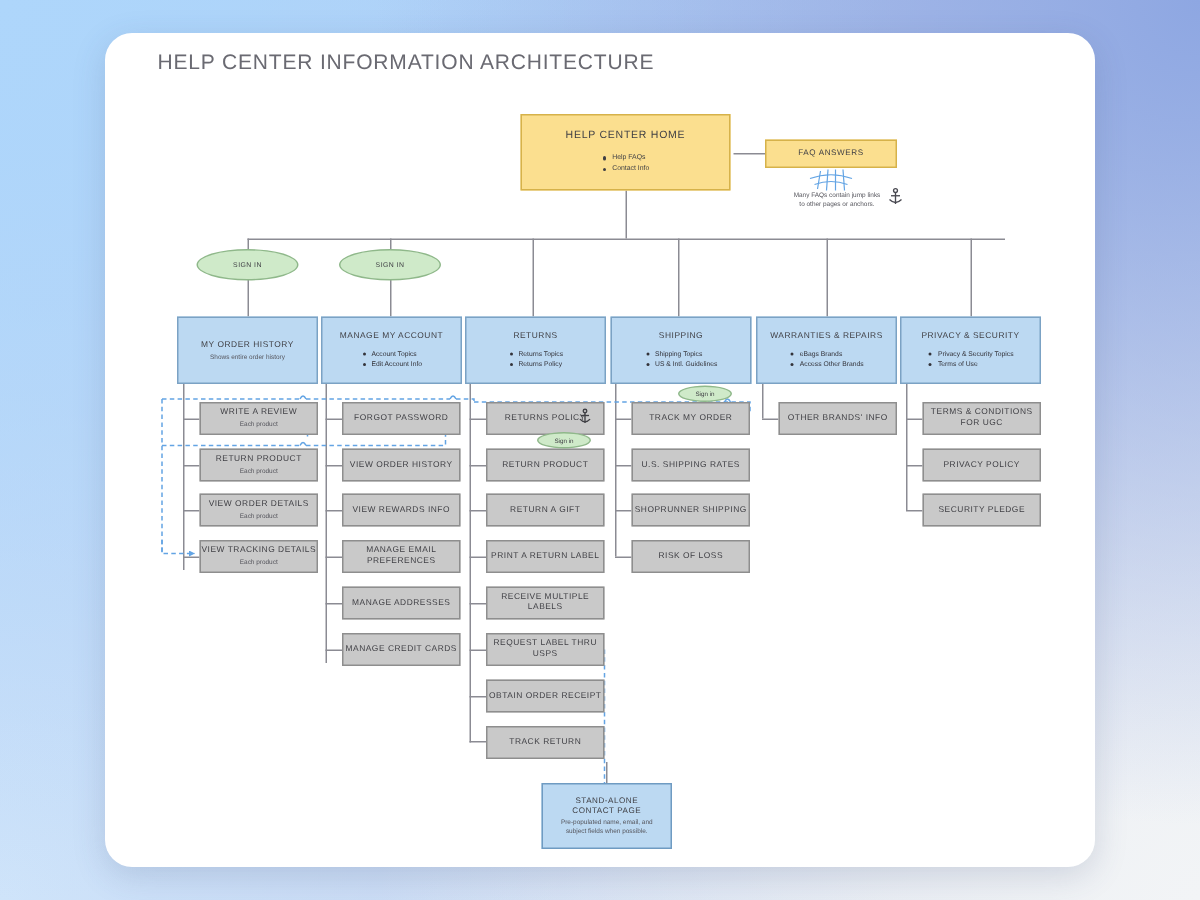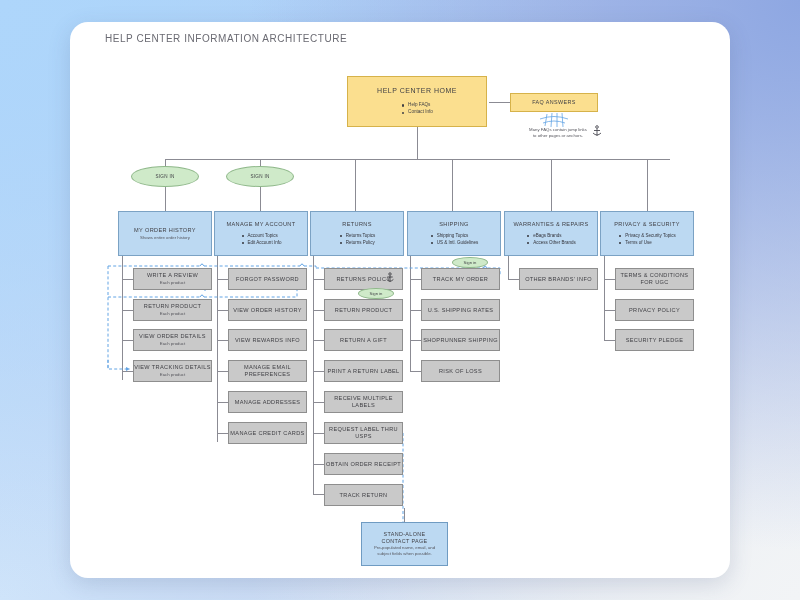--- a/index.html
+++ b/index.html
@@ -16,21 +16,21 @@
   #canvas{position:absolute;left:0;top:0;width:800px;height:600px;}
 
   .card{
     position:absolute;left:70px;top:22px;width:660px;height:556px;
     background:#ffffff;border-radius:18px;
     box-shadow:0 6px 22px rgba(60,80,120,.18);
   }
 
   #title{
     position:absolute;left:105px;top:33px;
-    font-size:10px;letter-spacing:.55px;color:#6a6a72;
+    font-size:14px;letter-spacing:.55px;color:#6a6a72;
     white-space:nowrap;
   }
 
   
   .node{
     position:absolute;box-sizing:border-box;
     display:flex;flex-direction:column;align-items:center;justify-content:center;
     text-align:center;line-height:1.25;
   }
   .node .ttl{font-size:5.6px;letter-spacing:.35px;color:#3f3f44;white-space:pre-line;}

